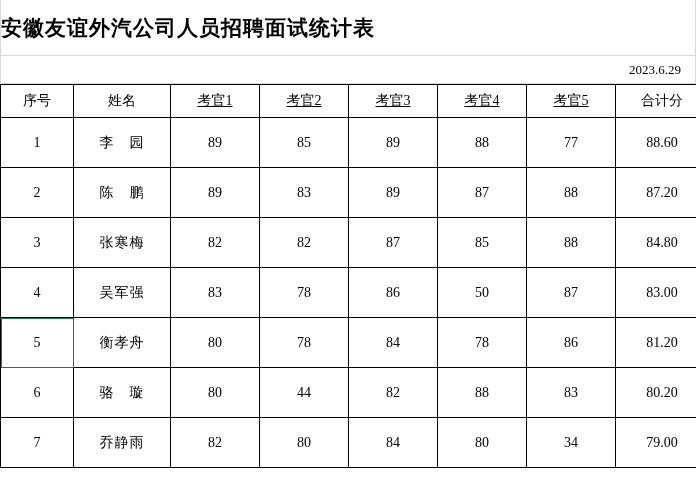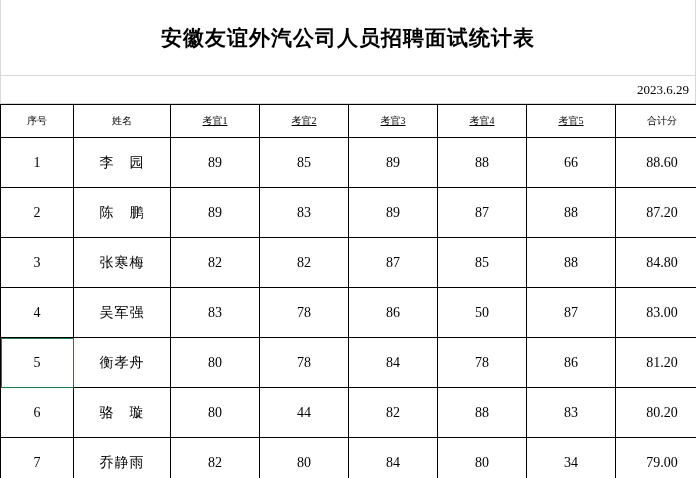--- a/index.html
+++ b/index.html
@@ -14,43 +14,43 @@
     overflow: hidden;
   }
   .sheet {
     width: 696px;
     height: 478px;
     box-sizing: border-box;
     position: relative;
   }
   
   .title-band {
-    height: 76px;
+    height: 56px;
     display: flex;
     align-items: center;
-    justify-content: center;
+    justify-content: flex-start;
     border-left: 1px solid #d9d9d9;
     border-right: 1px solid #d9d9d9;
     border-bottom: 1px solid #d9d9d9;
     box-sizing: border-box;
   }
   .title-text {
     font-size: 21px;
     font-weight: bold;
     font-family: "Liberation Serif", serif;
     color: #000000;
     letter-spacing: 1px;
   }
   
   .date-band {
     height: 28px;
     display: flex;
     align-items: center;
     justify-content: flex-end;
-    padding-right: 6px;
+    padding-right: 14px;
     box-sizing: border-box;
     border-left: 1px solid #d9d9d9;
     border-right: 1px solid #d9d9d9;
     border-bottom: 1px solid #d9d9d9;
   }
   .date-text {
     font-size: 13px;
     color: #000000;
     font-family: "Liberation Serif", serif;
   }
@@ -66,21 +66,21 @@
     text-align: center;
     vertical-align: middle;
     font-size: 14px;
     font-weight: normal;
     color: #000000;
     font-family: "Liberation Serif", serif;
     padding: 0;
   }
   table.grid thead td {
     height: 32px;
-    font-size: 10px;
+    font-size: 14px;
   }
   .col-seq { width: 72px; }
   .col-name { width: 96px; }
   .col-judge { width: 88px; text-decoration: underline; }
   .col-total { width: 92px; }
   .name-cell {
     letter-spacing: 1px;
   }
   .highlight-cell {
     outline: 1px solid #1a7a4c;
@@ -114,21 +114,21 @@
       </tr>
     </thead>
     <tbody>
       <tr>
         <td>1</td>
         <td class="name-cell">李　园</td>
         <td>89</td>
         <td>85</td>
         <td>89</td>
         <td>88</td>
-        <td>66</td>
+        <td>77</td>
         <td>88.60</td>
       </tr>
       <tr>
         <td>2</td>
         <td class="name-cell">陈　鹏</td>
         <td>89</td>
         <td>83</td>
         <td>89</td>
         <td>87</td>
         <td>88</td>

